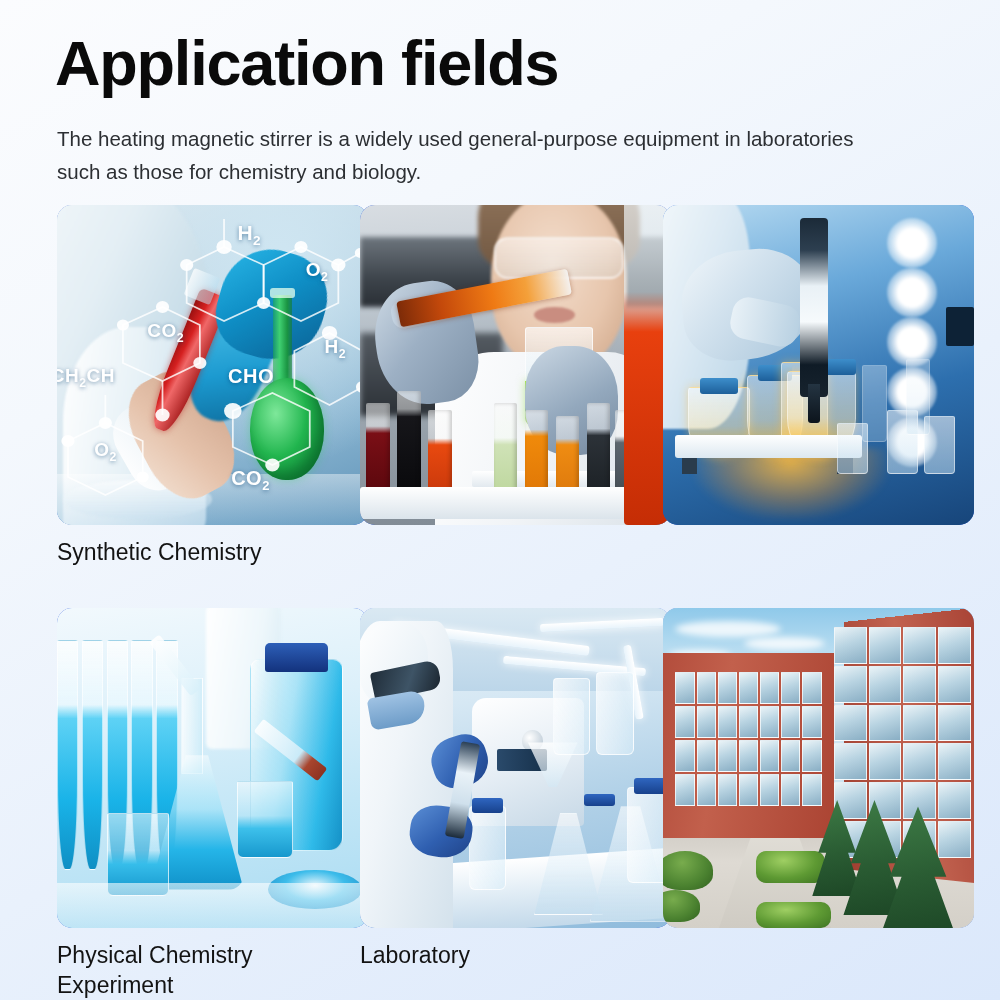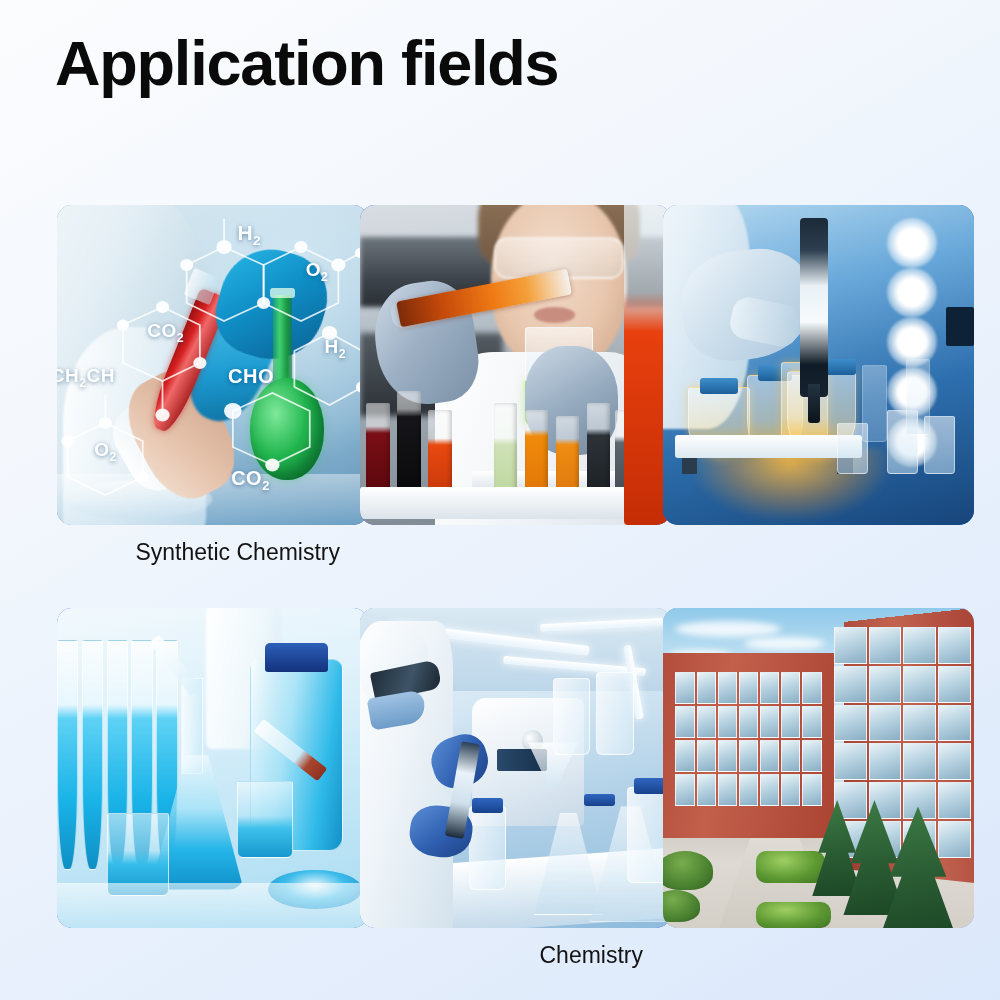--- a/index.html
+++ b/index.html
@@ -60,21 +60,21 @@
     position: relative;
     width: 311px;
     height: 320px;
     border-radius: 15px;
     overflow: hidden;
     background: #1d4ed8;
   }
 
   .caption {
     margin-top: 12px;
-    text-align: right;
+    text-align: left;
     font-size: 23px;
     line-height: 30px;
     color: #131313;
     white-space: pre-line;
   }
 
   
   .layer { position: absolute; }
   .fill { position: absolute; inset: 0; }
 
@@ -579,20 +579,21 @@
     background: radial-gradient(ellipse at 45% 30%, #78ac4d 0%, #4b8230 60%, #31601f 100%);
     border-radius: 50% 50% 40% 40%;
   }
 </style>
 </head>
 <body>
 
 <div class="page">
 
   <h1 class="page-title">Application fields</h1>
+  <p class="page-subtitle">The heating magnetic stirrer is a widely used general-purpose equipment in laboratories such as those for chemistry and biology.</p>
 
   <div class="grid">
 
     <div class="tile">
       <div class="thumb">
         <div class="fill t1-bg"></div>
         <div class="layer t1-coat"></div>
         <div class="layer t1-coat2"></div>
         <div class="layer t1-bench"></div>
         <div class="layer t1-dish"></div>
@@ -742,20 +743,22 @@
         <div class="layer t4-cap"></div>
         <div class="layer t4-flask-neck"></div>
         <div class="layer t4-pipette-glass"></div>
         <div class="layer t4-flask"></div>
         <div class="layer t4-beaker"></div>
         <div class="layer t4-beaker2"></div>
         <div class="layer t4-dropper"></div>
         <div class="layer t4-petri"></div>
         <div class="layer t4-bench"></div>
       </div>
+      <div class="caption">Physical Chemistry
+Experiment</div>
     </div>
 
     <div class="tile">
       <div class="thumb">
         <div class="fill t5-bg"></div>
         <div class="layer t5-ceiling"></div>
         <div class="t5-tubelight layer" style="left:10%;top:8%;width:64%;height:3%;transform:rotate(7deg)"></div>
         <div class="t5-tubelight layer" style="left:46%;top:17%;width:46%;height:2.5%;transform:rotate(5deg)"></div>
         <div class="t5-tubelight layer" style="left:58%;top:4%;width:40%;height:2.5%;transform:rotate(-3deg)"></div>
         <div class="t5-tubelight layer" style="left:76%;top:22%;width:24%;height:2.5%;transform:rotate(80deg)"></div>
@@ -780,21 +783,21 @@
         <div class="t5-bluecap layer" style="left:36%;bottom:36%;width:10%;height:4.5%"></div>
 
         <div class="layer t5-suit"></div>
         <div class="layer t5-hood"></div>
         <div class="layer t5-goggle"></div>
         <div class="layer t5-mask"></div>
         <div class="t5-glove layer" style="left:23%;top:40%;width:18%;height:16%;transform:rotate(-18deg)"></div>
         <div class="t5-glove layer" style="left:16%;top:62%;width:20%;height:16%;transform:rotate(8deg)"></div>
         <div class="layer t5-pipette"></div>
       </div>
-      <div class="caption">Chemistry</div>
+      <div class="caption">Laboratory</div>
     </div>
 
     <div class="tile">
       <div class="thumb">
         <div class="fill t6-bg"></div>
         <div class="layer t6-sky"></div>
         <div class="t6-cloud layer" style="left:4%;top:4%;width:34%;height:5%"></div>
         <div class="t6-cloud layer" style="left:26%;top:9%;width:26%;height:4%"></div>
         <div class="t6-cloud layer" style="left:2%;top:13%;width:20%;height:3%"></div>
 

